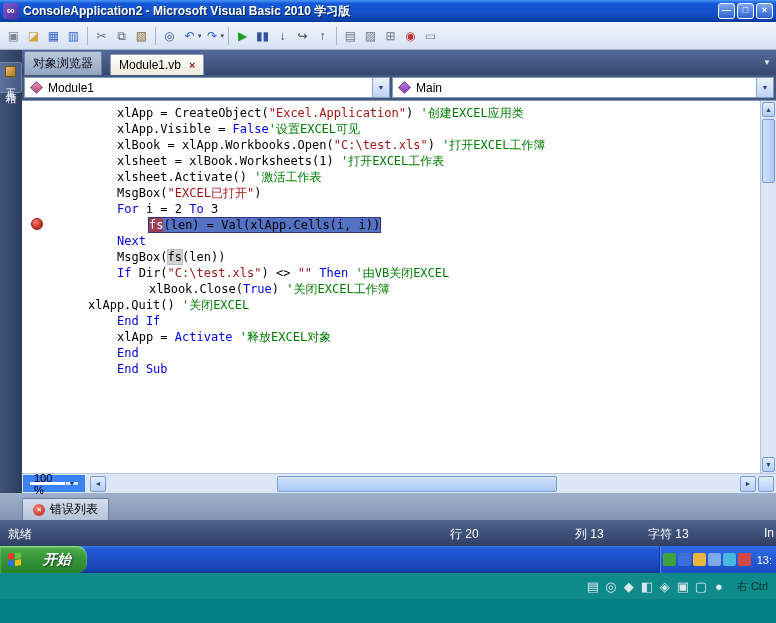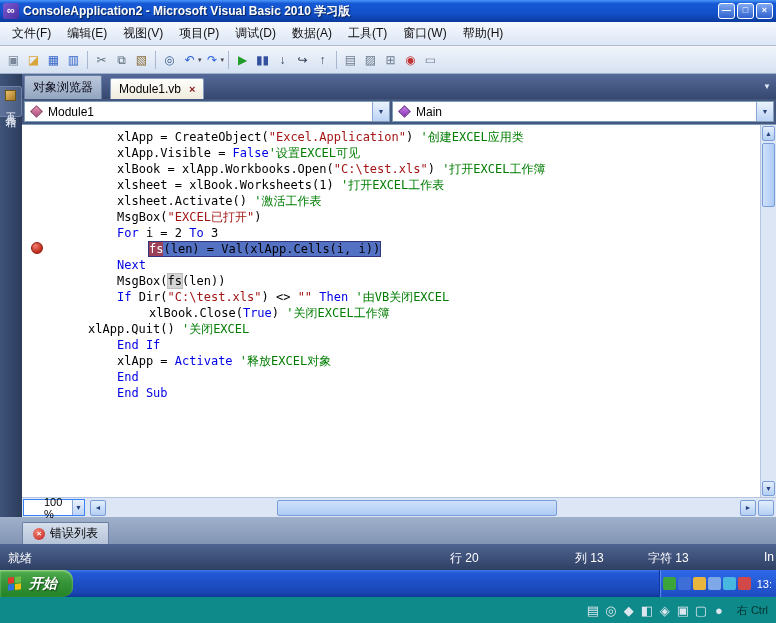--- a/index.html
+++ b/index.html
@@ -64,21 +64,21 @@
 .c-h{background:#D4D4D4;outline:1px solid #BDBDBD}
 .selwrap{outline:1px solid #35357E}
 .breakpoint{position:absolute;left:9px;top:117px;width:12px;height:12px;border-radius:50%;
  background:radial-gradient(circle at 35% 30%,#EE7E6E,#C0281A 70%);border:1px solid #8E1D12}
 .vscroll{position:absolute;right:0;top:0;bottom:0;width:16px;background:#DCE6F5;border-left:1px solid #B6C6DE}
 .varrow{position:absolute;left:1px;right:1px;height:15px;background:linear-gradient(180deg,#E2EEFE,#B4CFF2);border:1px solid #7A9CD8;border-radius:2px;color:#27427E;font-size:7px;text-align:center;line-height:13px}
 .varrow.up{top:1px}.varrow.down{bottom:1px}
 .vthumb{position:absolute;left:1px;right:1px;top:18px;height:64px;background:linear-gradient(90deg,#CFE1FB,#AECBF4);border:1px solid #7A9CD8;border-radius:2px}
 
 .hscrollrow{height:20px;background:#DCE6F5;border-top:1px solid #B6C6DE;display:flex;align-items:center;padding:1px;flex:0 0 20px}
-.zoom{width:62px;height:17px;background:#fff;border:1px solid #3b82f6;font-size:11px;display:flex;align-items:center;padding-left:20px;margin-right:4px}
+.zoom{width:62px;height:17px;background:#fff;border:7px solid #3b82f6;font-size:11px;display:flex;align-items:center;padding-left:4px;margin-right:4px}
 .zoom .carrow{width:15px}
 .sbtn{width:16px;height:16px;background:linear-gradient(180deg,#E2EEFE,#B4CFF2);border:1px solid #7A9CD8;border-radius:2px;color:#27427E;font-size:7px;display:flex;align-items:center;justify-content:center;margin:0 1px;flex:0 0 16px}
 .htrack{flex:1;position:relative;height:16px}
 .hthumb{position:absolute;left:170px;width:280px;top:0;height:16px;background:linear-gradient(180deg,#CFE1FB,#AECBF4);border:1px solid #7A9CD8;border-radius:2px}
 
 
 .errorstrip{height:27px;background:linear-gradient(180deg,#9FB0CA,#8295B4);display:flex;align-items:flex-end;padding-left:22px}
 .errtab{height:22px;background:linear-gradient(180deg,#D5DFEC,#B5C3D8);border:1px solid #6B7FA4;border-bottom:none;border-radius:2px 2px 0 0;display:flex;align-items:center;gap:5px;padding:0 10px;font-size:12px;color:#000}
 .erricon{width:12px;height:12px;border-radius:50%;background:radial-gradient(circle at 35% 30%,#F08070,#C02222);color:#fff;font-size:8px;line-height:12px;text-align:center;font-weight:bold}
 
@@ -87,21 +87,21 @@
 .sb-ready{position:absolute;left:8px;top:6px}
 .sb-line{position:absolute;left:450px;top:6px}
 .sb-col{position:absolute;left:575px;top:6px}
 .sb-char{position:absolute;left:648px;top:6px}
 .sb-mode{position:absolute;left:764px;top:6px}
 
 
 .taskbar{height:27px;background:linear-gradient(180deg,#3E76E8 0%,#2258D8 12%,#1845B2 85%,#12369A 100%);display:flex;align-items:center;overflow:hidden}
 .startbtn{height:27px;padding:0 16px 0 8px;border-radius:0 10px 10px 0;flex:0 0 auto;
  background:linear-gradient(180deg,#52AE4E 0%,#37963A 45%,#258226 100%);box-shadow:inset 0 1px 2px #9FE09A;
- display:flex;align-items:center;gap:7px;color:#fff;font-weight:bold;font-style:italic;font-size:14px;text-shadow:1px 1px 2px #14411A;margin-right:8px}
+ display:flex;align-items:center;gap:21px;color:#fff;font-weight:bold;font-style:italic;font-size:14px;text-shadow:1px 1px 2px #14411A;margin-right:8px}
 .flag{width:14px;height:14px;display:grid;grid-template-columns:6px 6px;grid-template-rows:6px 6px;gap:1px;transform:skewY(-6deg)}
 .flag span:nth-child(1){background:#E23A2E}.flag span:nth-child(2){background:#6DBE45}
 .flag span:nth-child(3){background:#2E6FE2}.flag span:nth-child(4){background:#F2C010}
 .taskbuttons{display:flex;align-items:center}
 .taskbtn{height:22px;width:176px;margin-right:3px;border-radius:2px;display:flex;align-items:center;gap:5px;padding:0 6px;color:#fff;font-size:11px;white-space:nowrap;overflow:hidden}
 .taskbtn.normal{background:linear-gradient(180deg,#5B92F2,#3463D8);box-shadow:inset 0 1px 1px #9FC0F8,0 1px 1px #10307E}
 .taskbtn.pressed{background:linear-gradient(180deg,#2350B8,#1B3F9A);box-shadow:inset 0 1px 3px #0E2660}
 .fldicon{width:14px;height:11px;background:linear-gradient(180deg,#FFE084,#E8A93C);border:1px solid #9A6F18;border-radius:1px;position:relative;flex:0 0 14px}
 .fldicon::before{content:"";position:absolute;top:-3px;left:0;width:6px;height:3px;background:#F2C85A;border:1px solid #9A6F18;border-bottom:none;border-radius:1px 1px 0 0}
 .vbicon{width:13px;height:13px;background:#2E55C0;border:1px solid #fff;border-radius:2px;color:#fff;font-size:7px;font-weight:bold;text-align:center;line-height:12px;flex:0 0 13px}
@@ -122,31 +122,20 @@
   <div class="titlebar">
     <span class="appicon">∞</span>
     <span class="title">ConsoleApplication2 - Microsoft Visual Basic 2010 学习版</span>
     <span class="winbtns">
       <span class="wbtn">—</span>
       <span class="wbtn">□</span>
       <span class="wbtn">×</span>
     </span>
   </div>
 
-  <div class="menubar">
-      <span class="menu-item">文件(F)</span>
-      <span class="menu-item">编辑(E)</span>
-      <span class="menu-item">视图(V)</span>
-      <span class="menu-item">项目(P)</span>
-      <span class="menu-item">调试(D)</span>
-      <span class="menu-item">数据(A)</span>
-      <span class="menu-item">工具(T)</span>
-      <span class="menu-item">窗口(W)</span>
-      <span class="menu-item">帮助(H)</span>
-    </div>
 
   <div class="toolbar">
       <span class="tbico" style="color: rgb(122, 136, 153);">▣</span>
       <span class="tbico" style="color: rgb(217, 164, 59);">◪</span>
       <span class="tbico" style="color: rgb(52, 101, 200);">▦</span>
       <span class="tbico" style="color: rgb(52, 101, 200);">▥</span>
       <span class="tbsep"></span>
       <span class="tbico" style="color: rgb(90, 107, 124);">✂</span>
       <span class="tbico" style="color: rgb(90, 107, 124);">⧉</span>
       <span class="tbico" style="color: rgb(138, 109, 59);">▧</span>

